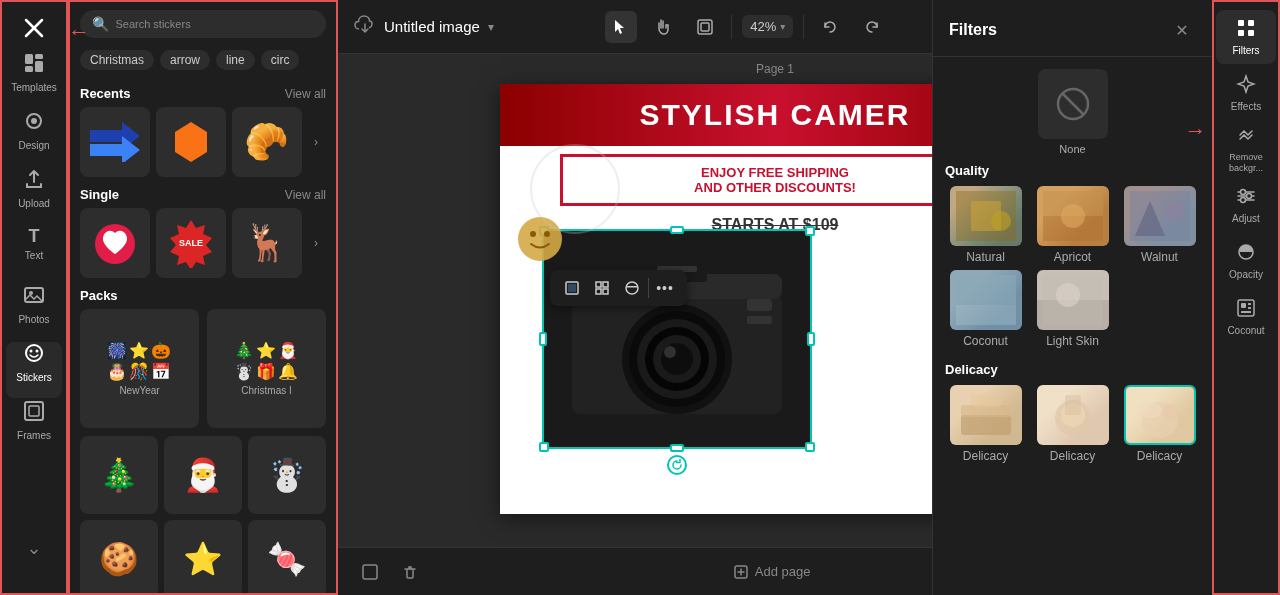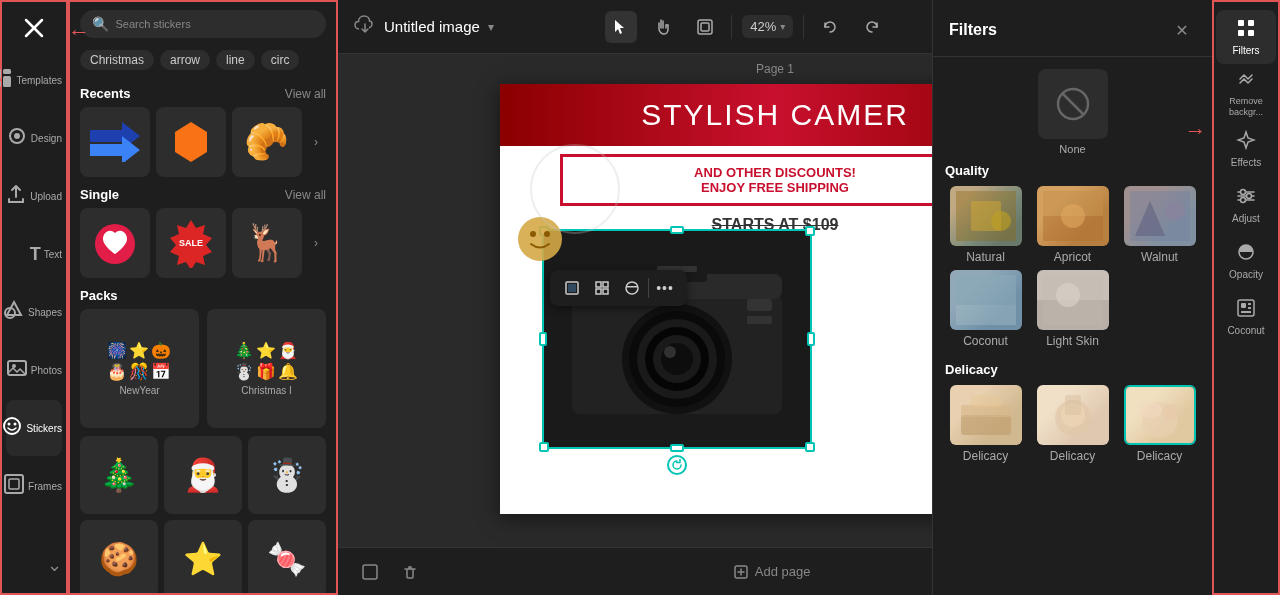--- a/index.html
+++ b/index.html
@@ -31,23 +31,23 @@
       height: 36px;
       display: flex;
       align-items: center;
       justify-content: center;
       margin-bottom: 4px;
     }
     .tool-item {
       width: 56px;
       height: 56px;
       display: flex;
-      flex-direction: row;
-      align-items: center;
-      justify-content: flex-end;
+      flex-direction: column;
+      align-items: center;
+      justify-content: flex-start;
       gap: 3px;
       border-radius: 8px;
       cursor: pointer;
       color: #aaa;
       font-size: 10px;
     }
     .tool-item.active { background: #2a2a2a; color: #fff; }
     .tool-item .icon { font-size: 20px; }
 
     
@@ -539,29 +539,20 @@
       </span>
       <span>Upload</span>
     </div>
     <div class="tool-item">
       <span class="icon" style="font-size:18px; color:#aaa; font-weight:700;">T</span>
       <span>Text</span>
     </div>
     <div class="tool-item">
       <span class="icon">
         <svg width="22" height="22" viewBox="0 0 22 22" fill="none">
-          <circle cx="7" cy="14" r="5" stroke="#aaa" stroke-width="2"></circle>
-          <path d="M11 3 L18 16 L4 16 Z" stroke="#aaa" stroke-width="2" fill="none"></path>
-        </svg>
-      </span>
-      <span>Shapes</span>
-    </div>
-    <div class="tool-item">
-      <span class="icon">
-        <svg width="22" height="22" viewBox="0 0 22 22" fill="none">
           <rect x="2" y="4" width="18" height="14" rx="2" stroke="#aaa" stroke-width="2"></rect>
           <circle cx="8" cy="9" r="2" fill="#aaa"></circle>
           <path d="M2 16 L7 11 L11 15 L14 12 L20 18" stroke="#aaa" stroke-width="1.5" fill="none"></path>
         </svg>
       </span>
       <span>Photos</span>
     </div>
     <div class="tool-item active">
       <span class="icon">
         <svg width="22" height="22" viewBox="0 0 22 22" fill="none">
@@ -786,26 +777,26 @@
         </div>
       </div>
     </div>
 
     <div class="canvas-area" style="position:relative;">
       <span class="page-label">Page 1</span>
 
       <div class="canvas-frame" style="position:relative;">
 
         <div style="background: linear-gradient(90deg, #8b0000 0%, #c8102e 50%, #8b0000 100%); padding:14px; text-align:center;">
-          <span style="color:#fff; font-size:30px; font-weight:400; font-family:Impact,sans-serif; letter-spacing:2px;">STYLISH CAMER</span>
+          <span style="color:#fff; font-size:30px; font-weight:700; font-family:Impact,sans-serif; letter-spacing:2px;">STYLISH CAMER</span>
         </div>
 
         <div style="margin:8px 60px; border:3px solid #c8102e; padding:8px; text-align:center; background:#fff;">
+          <div style="color:#c8102e; font-size:13px; font-weight:700;">ENJOY FREE SHIPPING</div>
           <div style="color:#c8102e; font-size:13px; font-weight:700;">AND OTHER DISCOUNTS!</div>
-          <div style="color:#c8102e; font-size:13px; font-weight:700;">ENJOY FREE SHIPPING</div>
         </div>
 
         <div style="text-align:center; padding:2px; font-size:16px; font-weight:800; color:#333; text-decoration:line-through;">STARTS AT $109</div>
 
         <div style="position:absolute; left:42px; top:145px; width:270px; height:220px; border:2px solid #00c4b4;">
 
           <div style="width:100%; height:100%; background:#1a1a1a; display:flex; align-items:center; justify-content:center; border-radius:4px;">
             <svg width="230" height="190" viewBox="0 0 230 190">
 
               <rect x="10" y="40" width="210" height="140" rx="12" fill="#1a1a1a"></rect>
@@ -1077,34 +1068,34 @@
           <rect x="2" y="12" width="6" height="6" rx="1" fill="#fff"></rect>
           <rect x="12" y="12" width="6" height="6" rx="1" fill="#fff"></rect>
         </svg>
       </span>
       <span>Filters</span>
     </div>
 
     <div class="right-tool-item">
       <span class="r-icon">
         <svg width="20" height="20" viewBox="0 0 20 20" fill="none">
+          <path d="M10 2 L12 8 L18 10 L12 12 L10 18 L8 12 L2 10 L8 8 Z" stroke="#aaa" stroke-width="1.5" fill="none"></path>
+        </svg>
+      </span>
+      <span>Effects</span>
+    </div>
+
+    <div class="right-tool-item">
+      <span class="r-icon">
+        <svg width="20" height="20" viewBox="0 0 20 20" fill="none">
           <path d="M4 10 L8 6 L12 10 L16 6" stroke="#aaa" stroke-width="1.5" stroke-linecap="round"></path>
           <path d="M4 14 L8 10 L12 14 L16 10" stroke="#aaa" stroke-width="1.5" stroke-linecap="round"></path>
         </svg>
       </span>
       <span style="font-size:9px; text-align:center; line-height:1.2;">Remove backgr...</span>
-    </div>
-
-    <div class="right-tool-item">
-      <span class="r-icon">
-        <svg width="20" height="20" viewBox="0 0 20 20" fill="none">
-          <path d="M10 2 L12 8 L18 10 L12 12 L10 18 L8 12 L2 10 L8 8 Z" stroke="#aaa" stroke-width="1.5" fill="none"></path>
-        </svg>
-      </span>
-      <span>Effects</span>
     </div>
 
     <div class="right-tool-item">
       <span class="r-icon">
         <svg width="20" height="20" viewBox="0 0 20 20" fill="none">
           <line x1="2" y1="6" x2="18" y2="6" stroke="#aaa" stroke-width="1.5" stroke-linecap="round"></line>
           <line x1="2" y1="10" x2="18" y2="10" stroke="#aaa" stroke-width="1.5" stroke-linecap="round"></line>
           <line x1="2" y1="14" x2="18" y2="14" stroke="#aaa" stroke-width="1.5" stroke-linecap="round"></line>
           <circle cx="7" cy="6" r="2.5" fill="#1e1e1e" stroke="#aaa" stroke-width="1.5"></circle>
           <circle cx="13" cy="10" r="2.5" fill="#1e1e1e" stroke="#aaa" stroke-width="1.5"></circle>

